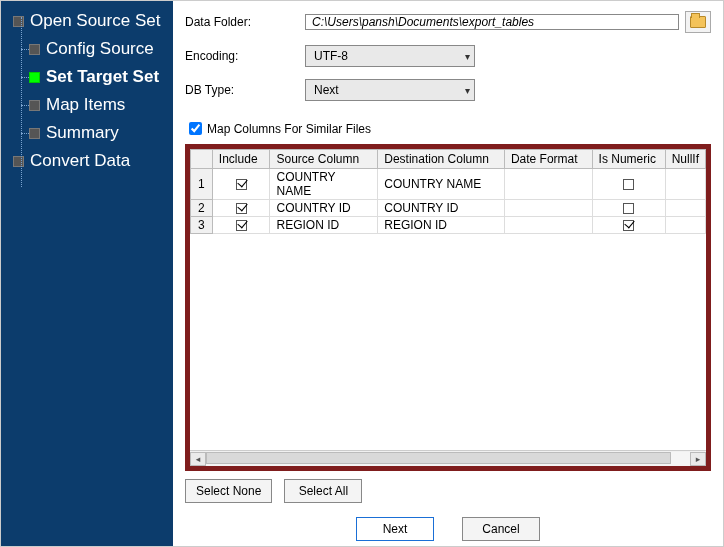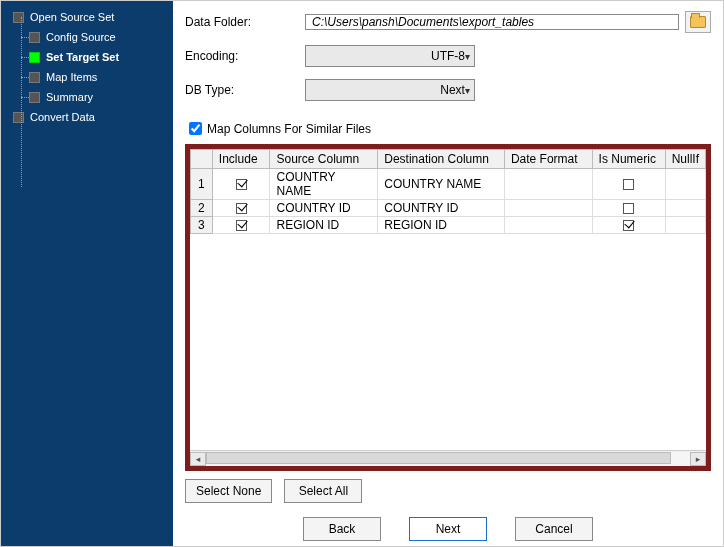--- a/index.html
+++ b/index.html
@@ -57,21 +57,21 @@
     height: 11px;
     background: #555;
     border: 1px solid #777;
     margin-right: 6px;
     flex: 0 0 11px;
   }
   .nav-box.active {
     background: #00ff00;
     border-color: #00cc00;
   }
-  .nav-label { font-size: 11px; }
+  .nav-label { font-size: 17px; }
   .nav-label.bold { font-weight: bold; }
 
   
   .main {
     flex: 1;
     display: flex;
     flex-direction: column;
     padding: 10px 12px 5px 12px;
   }
   .form-row {
@@ -119,21 +119,21 @@
     border-bottom:none;
     border-radius:1px 1px 0 0;
   }
   .combo {
     width: 170px;
     height: 22px;
     border: 1px solid #888;
     background: #e9e9e9;
     display: flex;
     align-items: center;
-    justify-content: flex-end;
+    justify-content: space-between;
     padding: 0 4px 0 8px;
     font-size: 12px;
     cursor: pointer;
   }
   .combo .chev {
     font-size: 10px;
     color: #333;
   }
   .check-row {
     display: flex;
@@ -355,19 +355,18 @@
         <div class="arrow">▸</div>
       </div>
     </div>
 
     <div class="row-buttons">
       <button class="btn">Select None</button>
       <button class="btn">Select All</button>
     </div>
 
     <div class="nav-buttons">
-      <button class="btn">Back</button>
       <button class="btn primary">Next</button>
       <button class="btn">Cancel</button>
     </div>
 
   </div>
 </div>
 
 </body></html>

